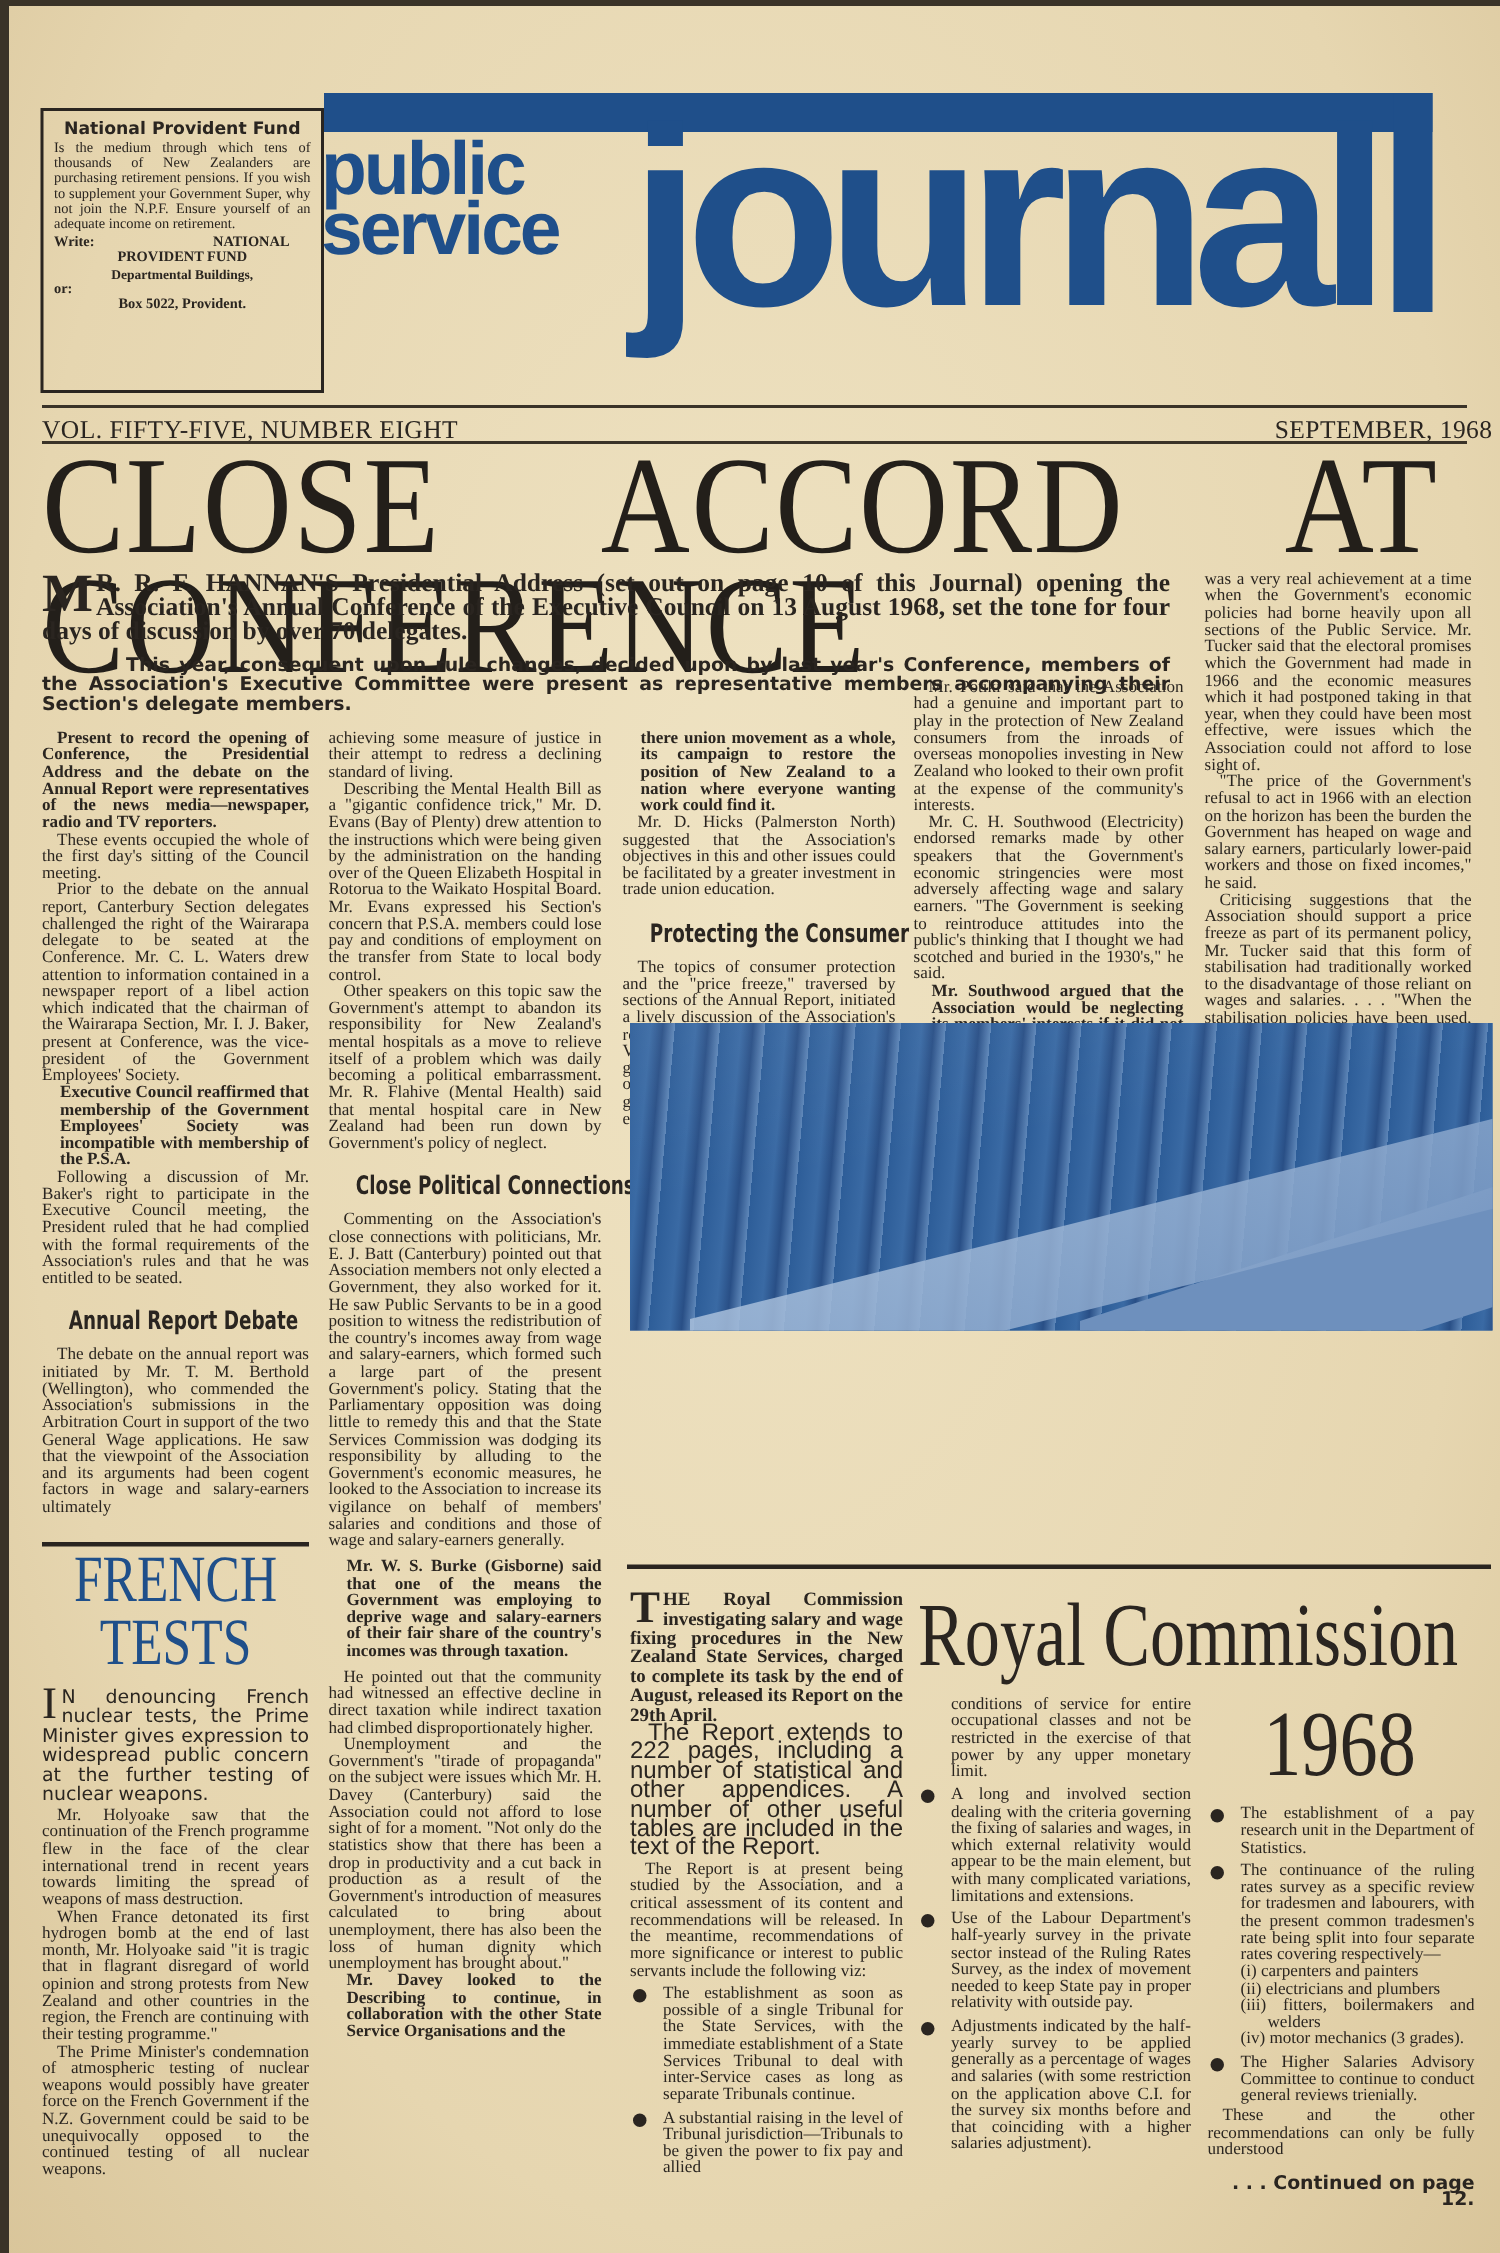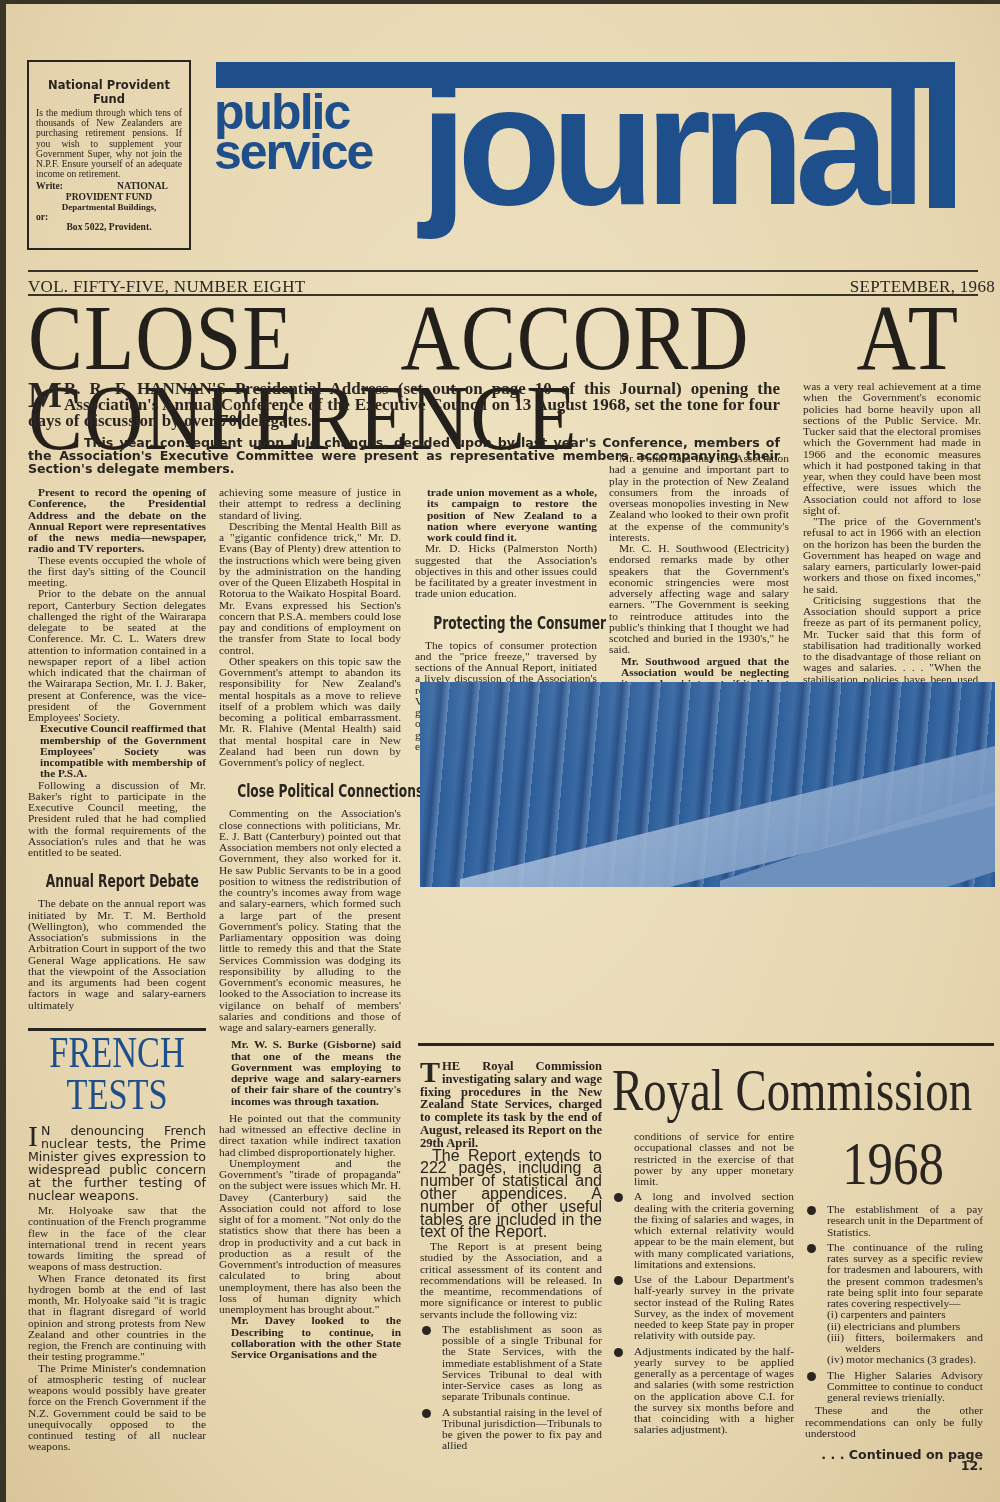--- a/index.html
+++ b/index.html
@@ -13,22 +13,22 @@
   .page {
     position:absolute; left:0; top:0; width:1000px; height:1502px;
     background: radial-gradient(ellipse at 50% 40%, #efe3c3 0%, #e6d6b0 70%, #d9c59a 100%);
   }
   .edge-left { position:absolute; left:0; top:0; width:6px; height:1502px; background:#3a3328; }
   .edge-top { position:absolute; left:0; top:0; width:1000px; height:4px; background:#3a3328; }
   .abs { position:absolute; }
 
   
   .npf-box {
-    left:27px; top:60px; width:164px; height:190px;
-    border:2px solid #2a2520; padding:16px 7px; box-sizing:border-box;
+    left:27px; top:72px; width:189px; height:190px;
+    border:2px solid #2a2520; padding:4px 7px; box-sizing:border-box;
     font-size:9.6px; line-height:10.2px; text-align:justify;
   }
   .npf-title { font-family:"DejaVu Sans", sans-serif; font-weight:bold; font-size:11.5px; text-align:center; line-height:14px; margin-bottom:2px; }
   .npf-write { font-weight:bold; margin-top:2px; }
   .npf-bold { font-weight:bold; text-align:center; }
 
   
   .mast-bar { left:216px; top:62px; width:739px; height:26px; background:#1f4f8a; }
   .mast-bar-right { left:929px; top:62px; width:26px; height:146px; background:#1f4f8a; }
   .mast-ps { left:214px; top:92px; font-family:"Liberation Sans", sans-serif; font-weight:bold; color:#1f4f8a; font-size:50px; line-height:40px; letter-spacing:-2px; }
@@ -161,21 +161,21 @@
     <p>Other speakers on this topic saw the Government's attempt to abandon its responsibility for New Zealand's mental hospitals as a move to relieve itself of a problem which was daily becoming a political embarrassment. Mr. R. Flahive (Mental Health) said that mental hospital care in New Zealand had been run down by Government's policy of neglect.</p>
     <div class="subhead">Close Political Connections</div>
     <p>Commenting on the Association's close connections with politicians, Mr. E. J. Batt (Canterbury) pointed out that Association members not only elected a Government, they also worked for it. He saw Public Servants to be in a good position to witness the redistribution of the country's incomes away from wage and salary-earners, which formed such a large part of the present Government's policy. Stating that the Parliamentary opposition was doing little to remedy this and that the State Services Commission was dodging its responsibility by alluding to the Government's economic measures, he looked to the Association to increase its vigilance on behalf of members' salaries and conditions and those of wage and salary-earners generally.</p>
     <p class="boldind" style="margin-top:6px">Mr. W. S. Burke (Gisborne) said that one of the means the Government was employing to deprive wage and salary-earners of their fair share of the country's incomes was through taxation.</p>
     <p style="margin-top:6px">He pointed out that the community had witnessed an effective decline in direct taxation while indirect taxation had climbed disproportionately higher.</p>
     <p>Unemployment and the Government's "tirade of propaganda" on the subject were issues which Mr. H. Davey (Canterbury) said the Association could not afford to lose sight of for a moment. "Not only do the statistics show that there has been a drop in productivity and a cut back in production as a result of the Government's introduction of measures calculated to bring about unemployment, there has also been the loss of human dignity which unemployment has brought about."</p>
     <p class="boldind">Mr. Davey looked to the Describing to continue, in collaboration with the other State Service Organisations and the</p>
   </div>
 
   <div class="abs col" style="left:415px;top:487px;width:182px">
-    <p class="boldind">trade union movement as a whole, its campaign to restore the position of New Zealand to a nation where everyone wanting work could find it.</p>
+    <p class="boldind">there union movement as a whole, its campaign to restore the position of New Zealand to a nation where everyone wanting work could find it.</p>
     <p>Mr. D. Hicks (Palmerston North) suggested that the Association's objectives in this and other issues could be facilitated by a greater investment in trade union education.</p>
     <div class="subhead">Protecting the Consumer</div>
     <p>The topics of consumer protection and the "price freeze," traversed by sections of the Annual Report, initiated a lively discussion of the Association's role in these areas. Mr. P. Potiki (Hutt Valley) urged the Association towards a greater solidarity with consumer organisations and such community groups as CARP which were trying to ease the burden of price rises.</p>
   </div>
 
   <div class="abs col" style="left:609px;top:453px;width:180px">
     <p>Mr. Potiki said that the Association had a genuine and important part to play in the protection of New Zealand consumers from the inroads of overseas monopolies investing in New Zealand who looked to their own profit at the expense of the community's interests.</p>
     <p>Mr. C. H. Southwood (Electricity) endorsed remarks made by other speakers that the Government's economic stringencies were most adversely affecting wage and salary earners. "The Government is seeking to reintroduce attitudes into the public's thinking that I thought we had scotched and buried in the 1930's," he said.</p>
     <p class="boldind">Mr. Southwood argued that the Association would be neglecting its members' interests if it did not extend its relationship with the Federation of Labour and other sections of the trade union movement.</p>
     <p>Commenting on the rise in Association membership from 46,077 in 1967 to 47,199 in 1968, Mr. W. E. B. Tucker (Otago) said that this</p>

